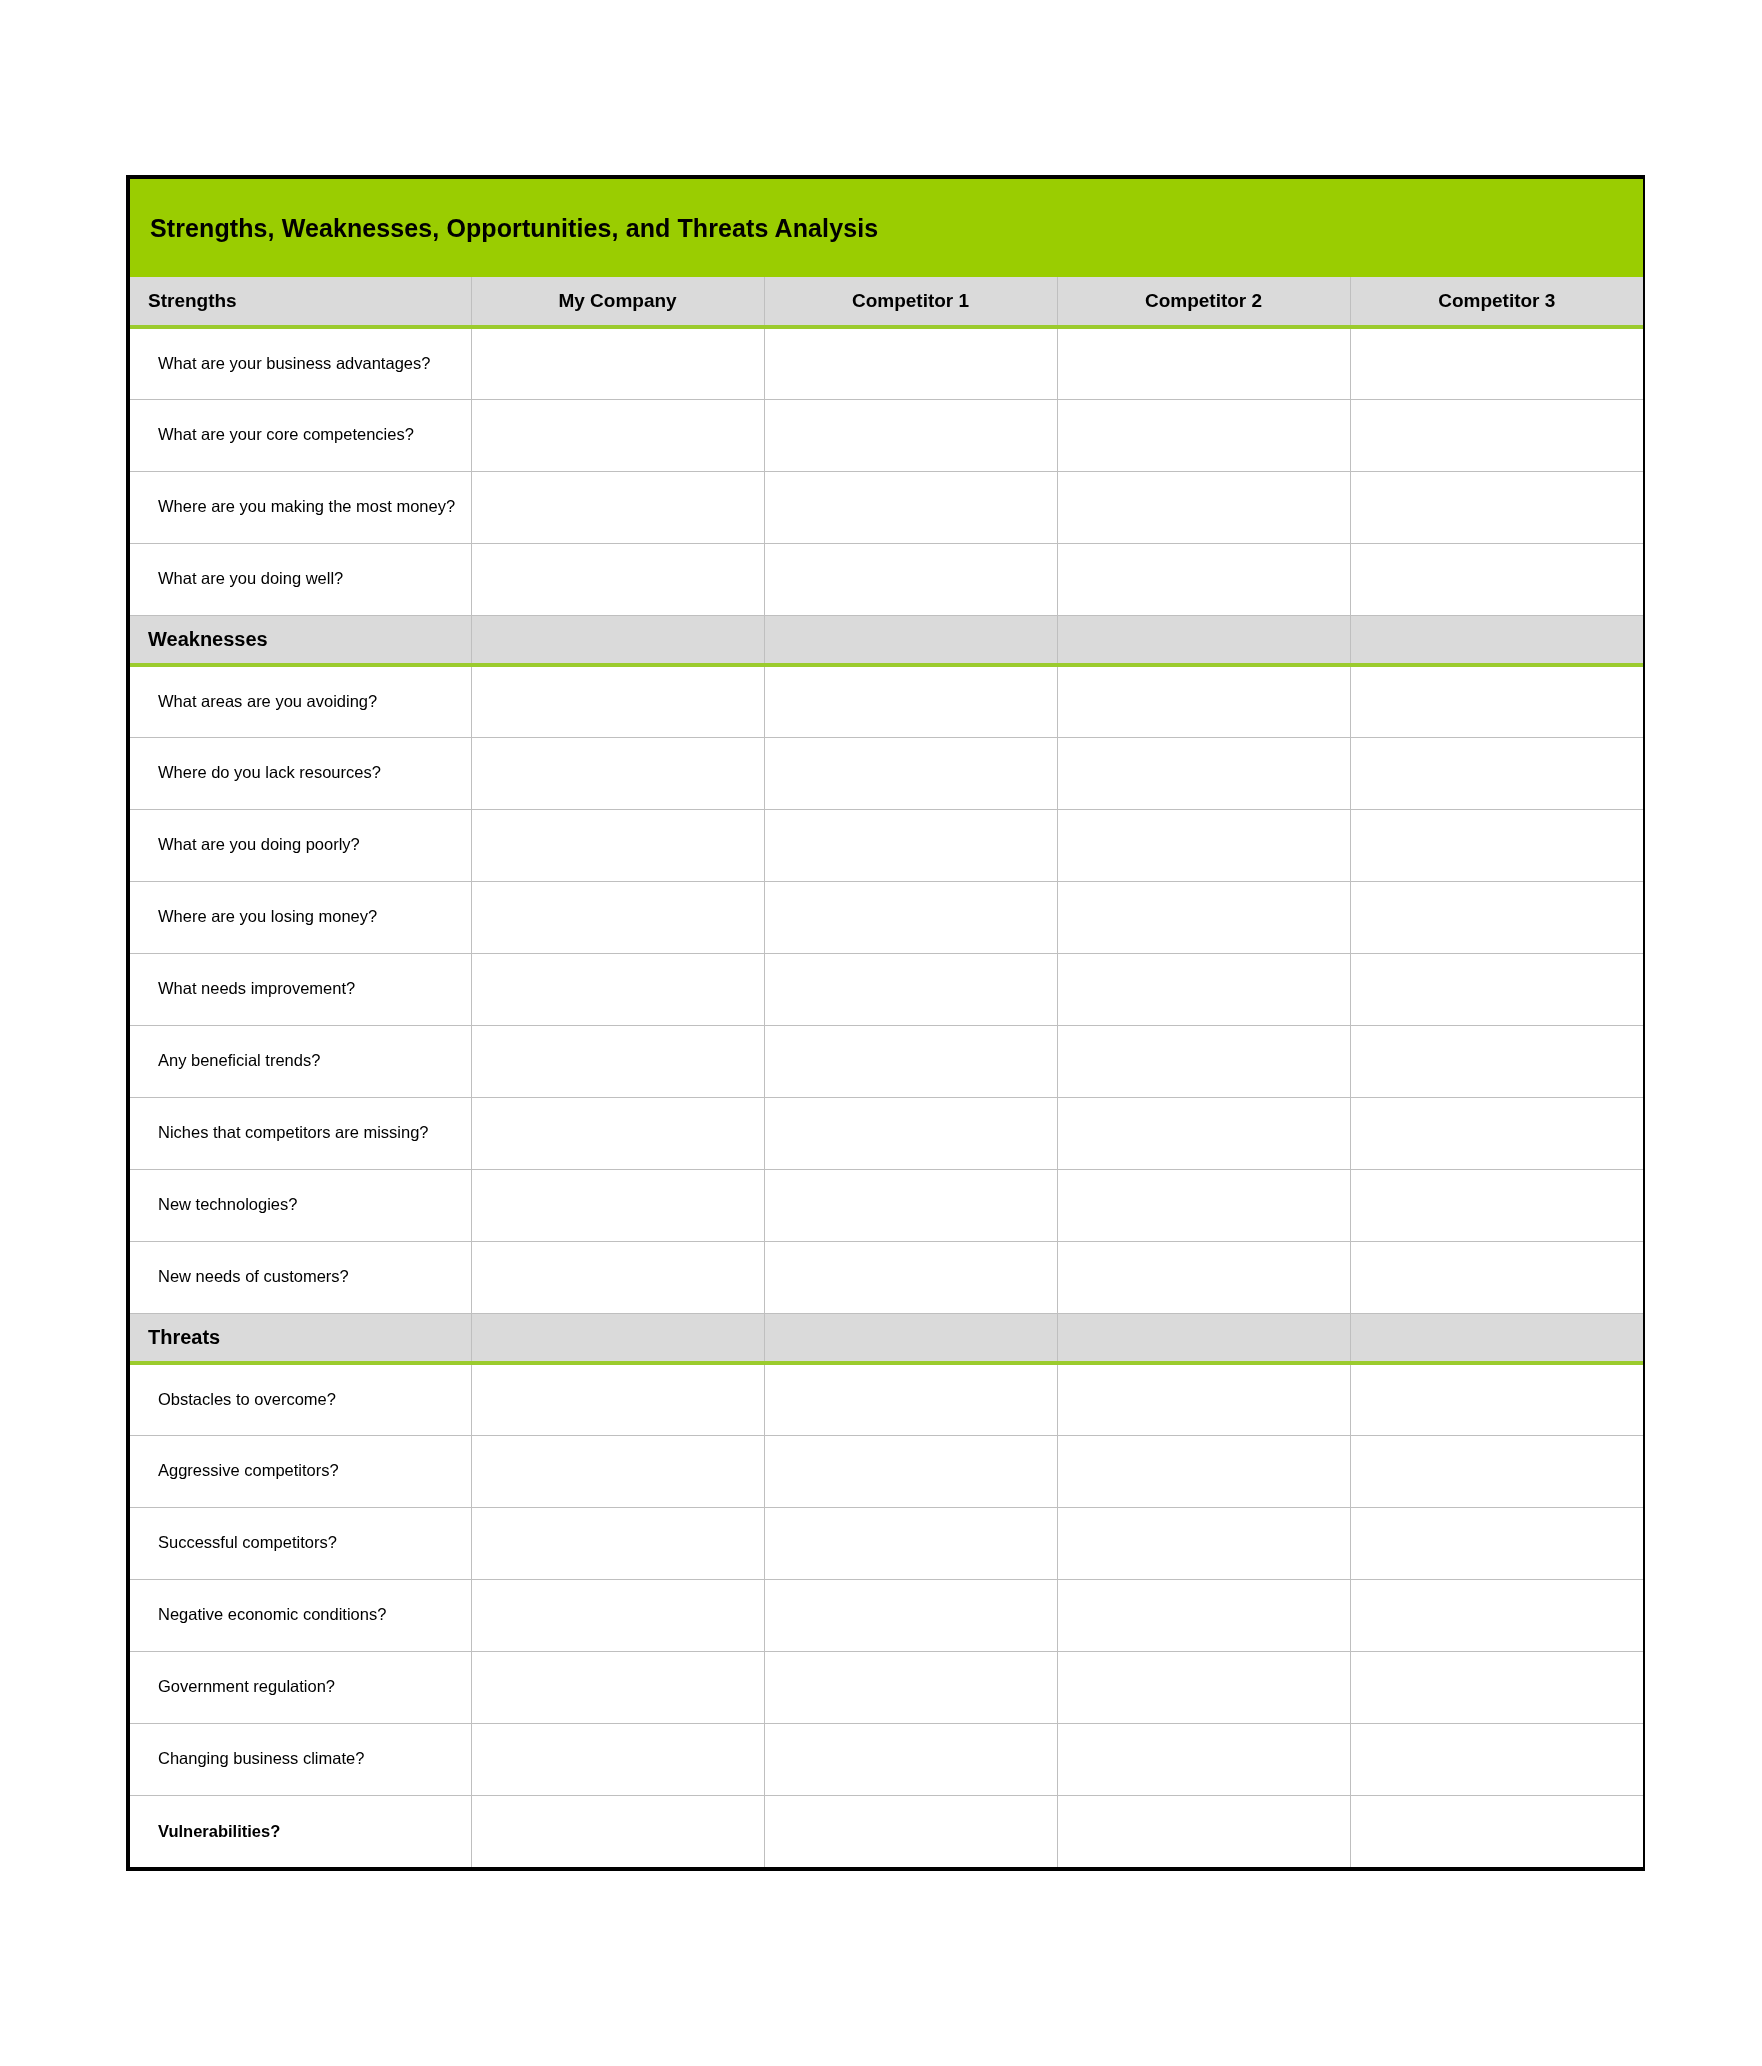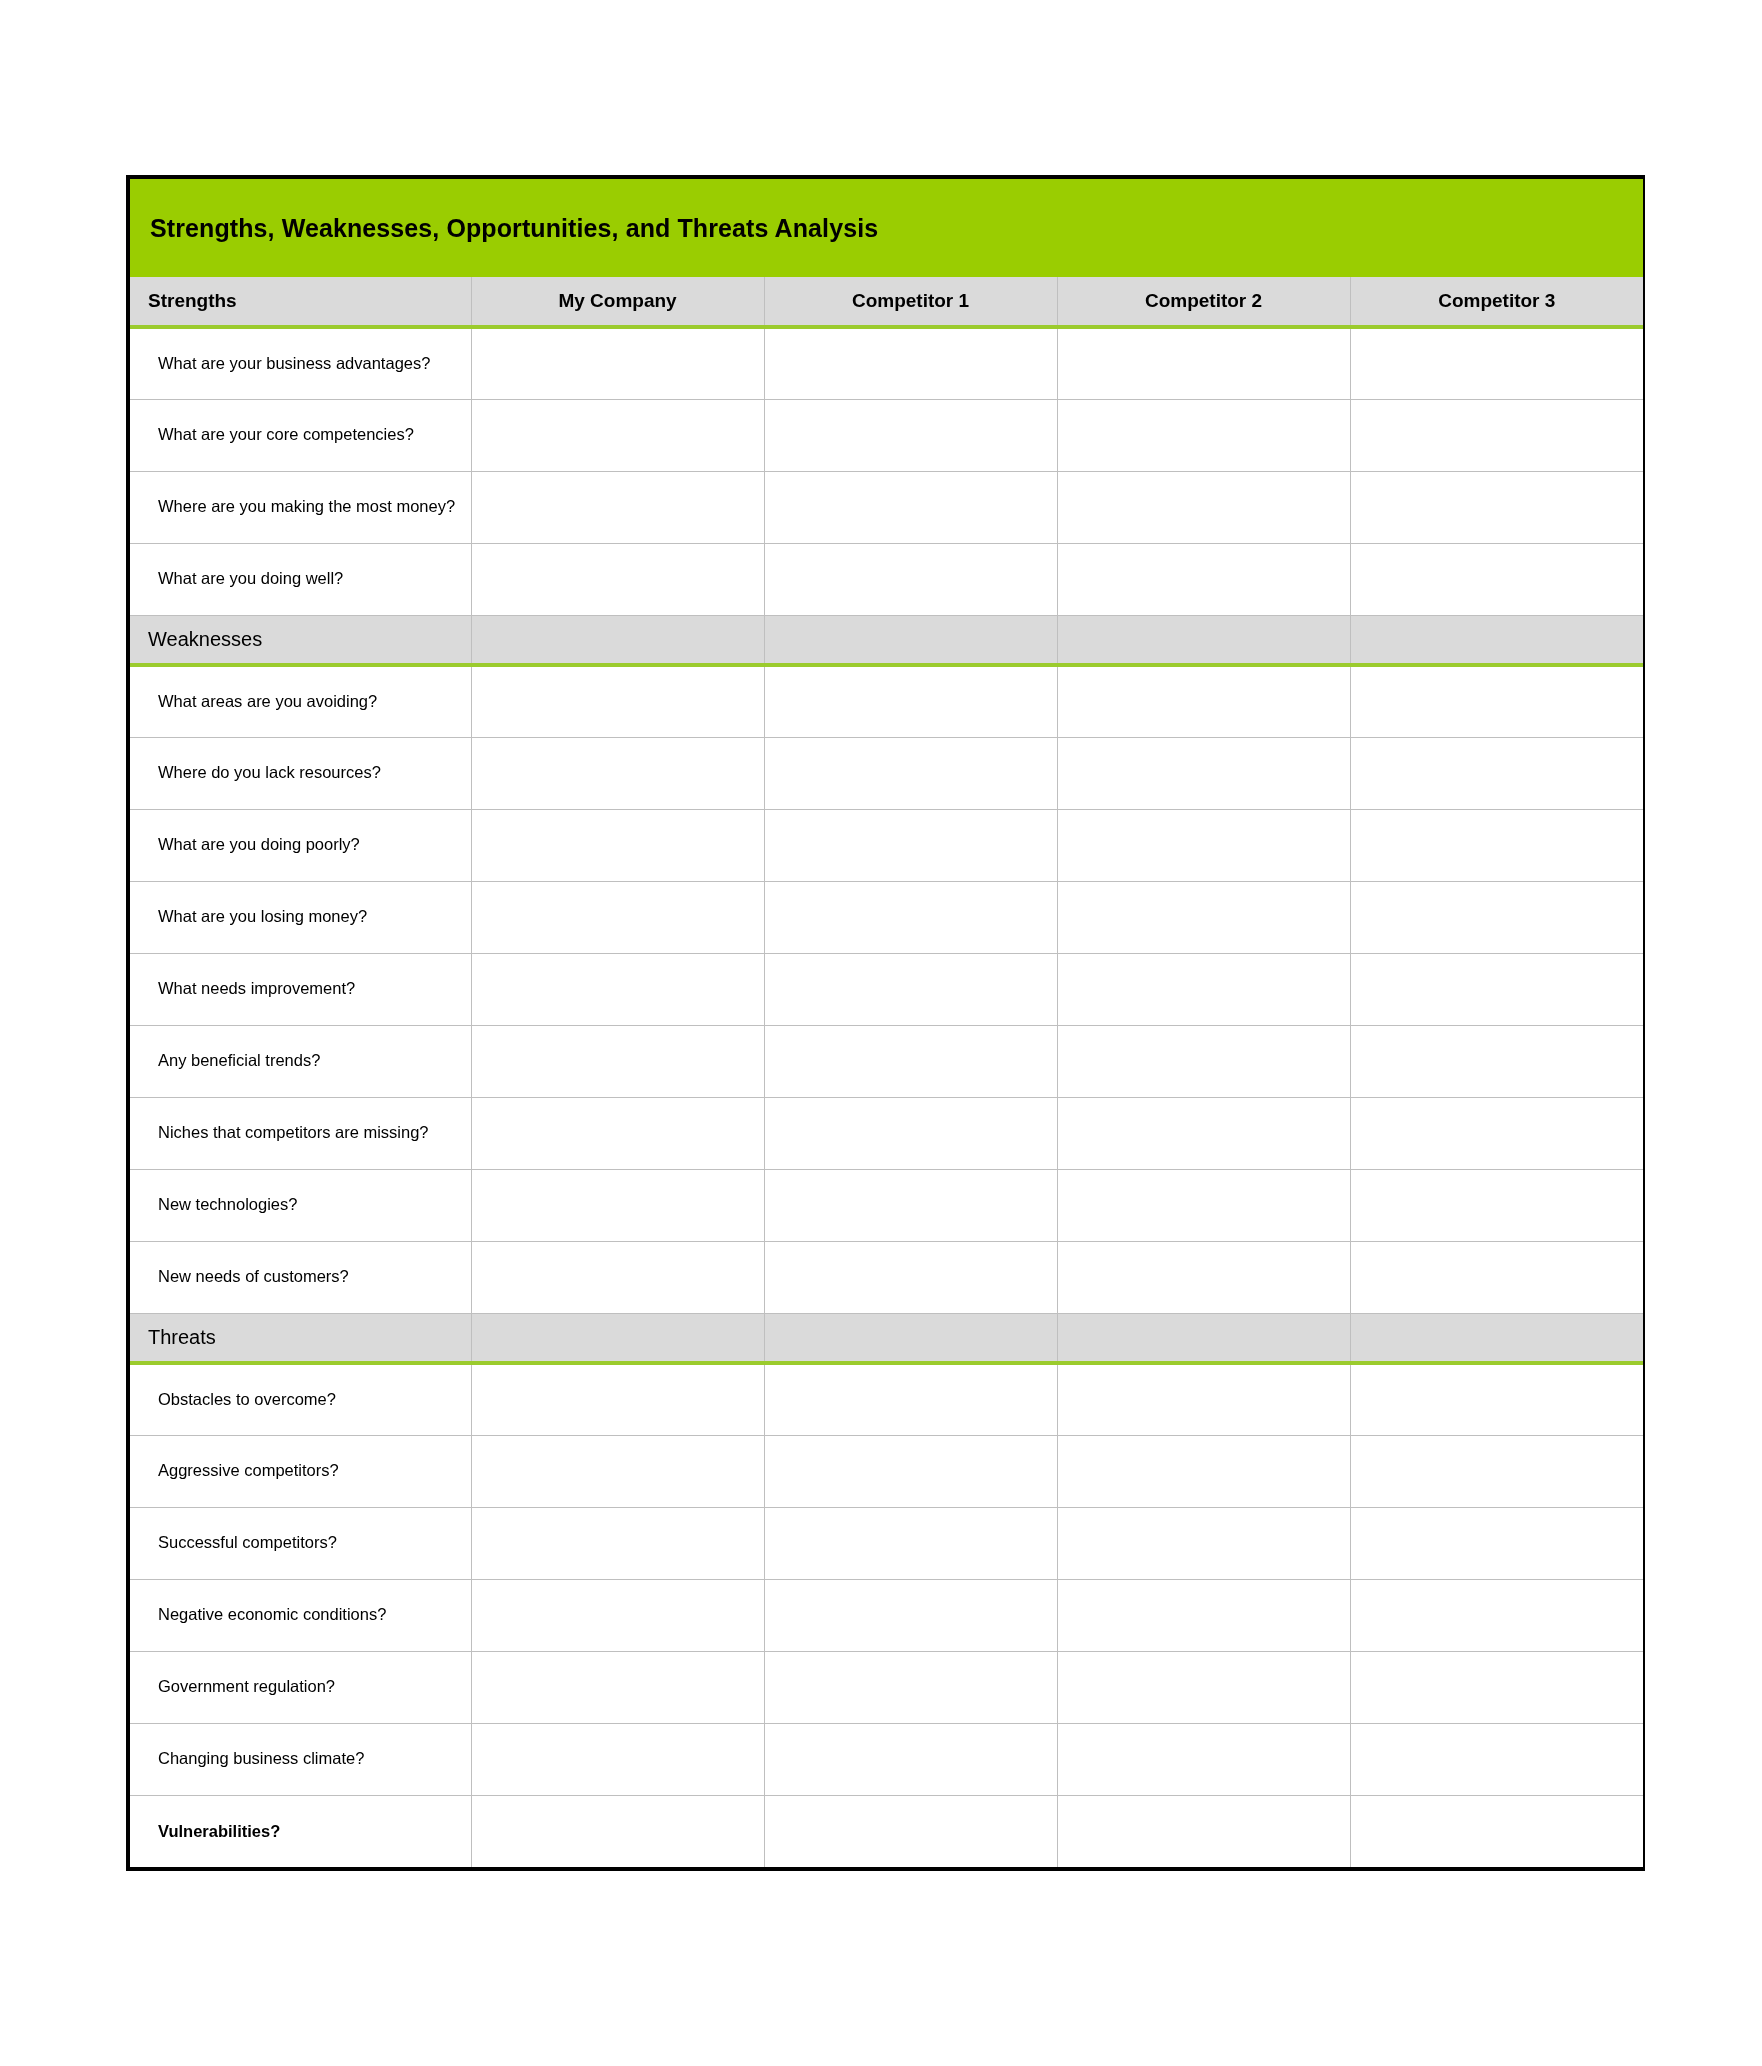--- a/index.html
+++ b/index.html
@@ -84,21 +84,21 @@
     height: 50px;
     border-top: 0.8px solid #BFBFBF;
     border-bottom: 4.1px solid #9BCB2D;
     border-right: 0.8px solid #BFBFBF;
     vertical-align: middle;
     box-sizing: border-box;
   }
   .sect td:last-child { border-right: none; }
   .sect td.lbl {
     font-size: 20px;
-    font-weight: normal;
+    font-weight: bold;
     color: #000000;
     text-align: left;
     padding-left: 18px;
   }
 
   
   .qrow td {
     height: 72px;
     background: #ffffff;
     border-bottom: 0.8px solid #BFBFBF;
@@ -194,21 +194,21 @@
             <td class="cell"></td>
           </tr>
           <tr class="qrow">
             <td class="q">What are you doing poorly?</td>
             <td class="cell"></td>
             <td class="cell"></td>
             <td class="cell"></td>
             <td class="cell"></td>
           </tr>
           <tr class="qrow">
-            <td class="q">What are you losing money?</td>
+            <td class="q">Where are you losing money?</td>
             <td class="cell"></td>
             <td class="cell"></td>
             <td class="cell"></td>
             <td class="cell"></td>
           </tr>
           <tr class="qrow">
             <td class="q">What needs improvement?</td>
             <td class="cell"></td>
             <td class="cell"></td>
             <td class="cell"></td>

